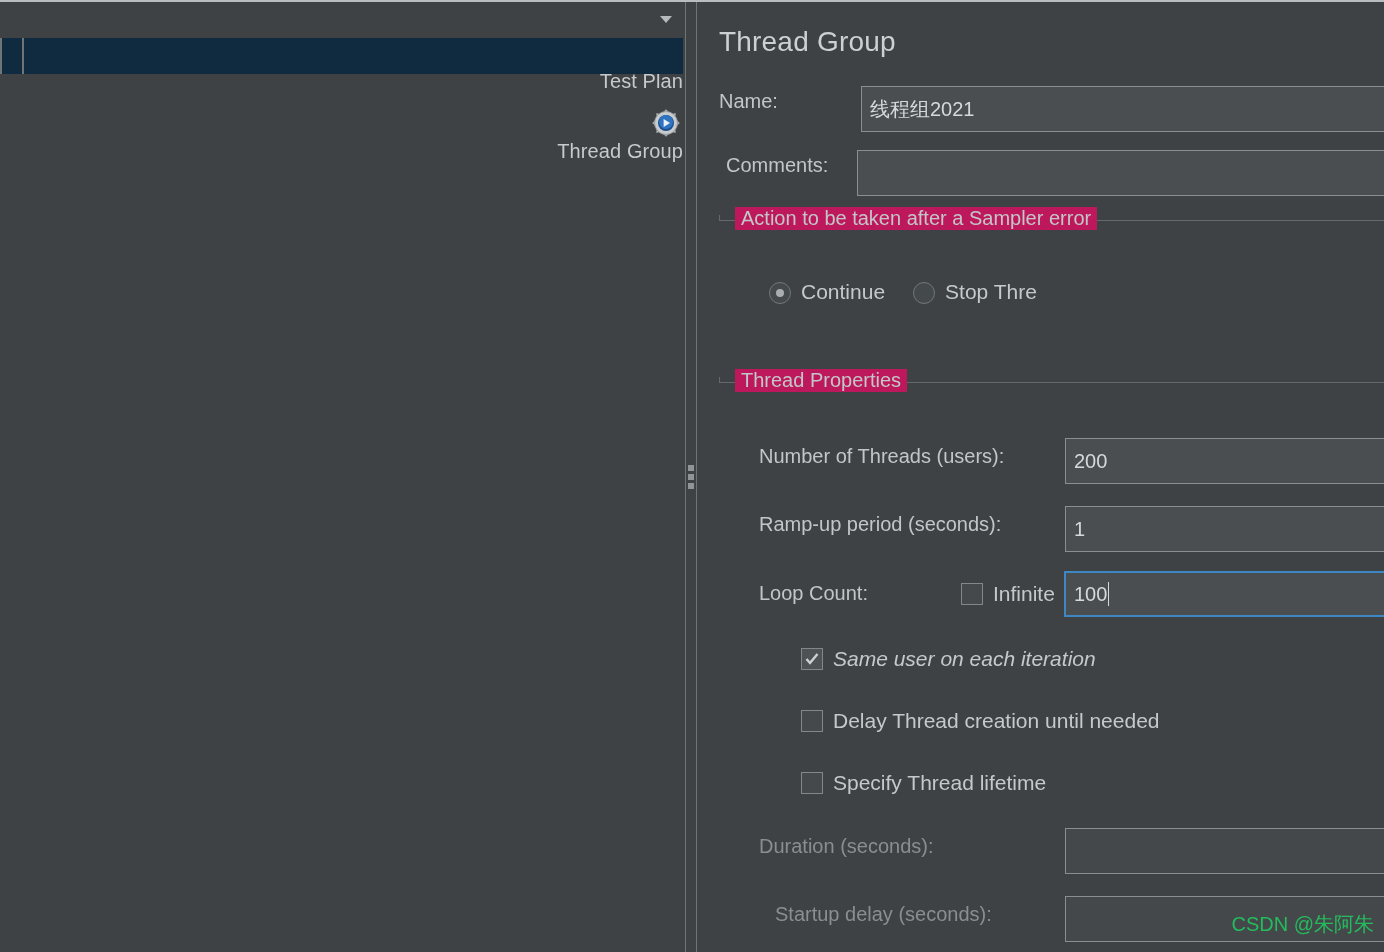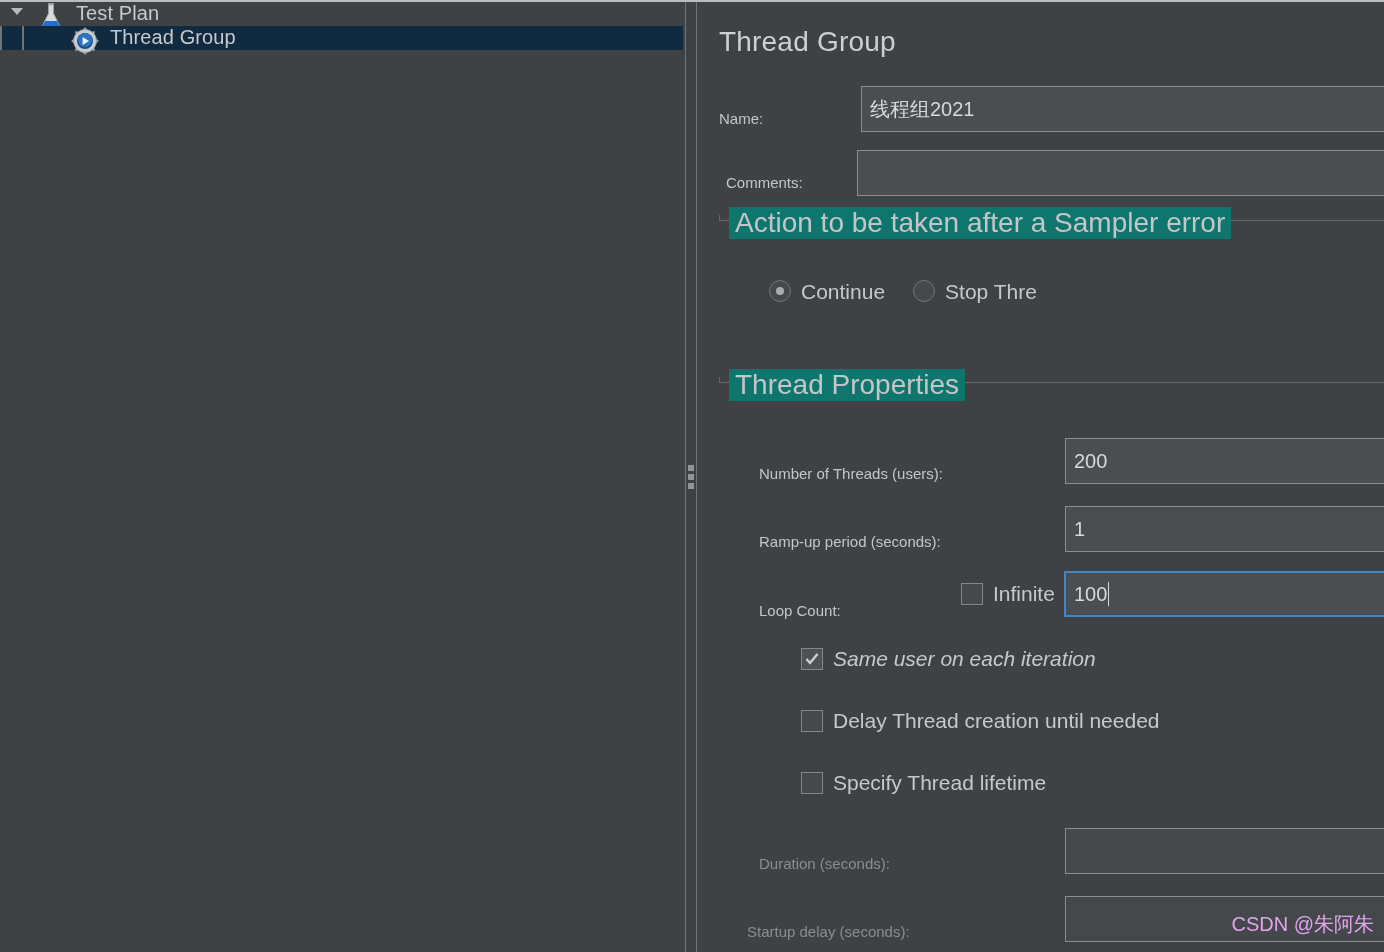--- a/index.html
+++ b/index.html
@@ -31,24 +31,25 @@
   #tree-panel {
     position: absolute;
     left: 0; top: 2px;
     width: 683px;
     bottom: 0;
     background: #3e4245;
     overflow: hidden;
   }
   .tree-row {
     position: relative;
-    height: 24px;
-    display: flex;
-    align-items: flex-start;
+    height: 36px;
+    display: flex;
+    align-items: flex-end;
     box-sizing: border-box;
+    flex-direction: column;
   }
   .tree-row.selected {
     background: #102a40;
   }
   .tree-row.selected::before {
     content: "";
     position: absolute;
     left: 0; top: 0; bottom: 0;
     width: 2px;
     background: #6f7476;
@@ -133,23 +134,22 @@
   }
 
   .field-row {
     position: absolute;
     left: 20px;
     display: flex;
     align-items: center;
     white-space: nowrap;
   }
   .field-label {
-    font-size: 15px;
+    font-size: 20px;
     color: #c3c6c8;
-    margin-top: 20px;
   }
   .field-label.disabled { color: #8a8e90; }
 
   .textfield {
     box-sizing: border-box;
     background: #4a4e51;
     border: 1px solid #8a8e90;
     height: 46px;
     display: flex;
     align-items: center;
@@ -171,24 +171,24 @@
     vertical-align: middle;
   }
 
   
   .groupbox {
     position: absolute;
     left: 20px;
   }
   .gb-title {
     position: absolute;
-    left: 10px; top: -13px;
-    background: #0f766e;
+    left: 16px; top: -13px;
+    background: #be185d;
     padding: 0 6px;
-    font-size: 28px;
+    font-size: 20px;
     color: #c3c6c8;
     white-space: nowrap;
     z-index: 2;
   }
   .gb-line-top {
     position: absolute;
     left: 0; right: 0; top: 0;
     height: 1px;
     background: #65696c;
   }
@@ -201,21 +201,21 @@
 
   
   .radio-group {
     position: absolute;
     display: flex;
     align-items: center;
     white-space: nowrap;
   }
   .radio-item {
     display: flex;
-    align-items: flex-start;
+    align-items: flex-end;
     margin-right: 28px;
   }
   .radio {
     width: 22px; height: 22px;
     border-radius: 50%;
     border: 1px solid #72777a;
     background: #44494c;
     box-sizing: border-box;
     display: flex;
     align-items: center;
@@ -258,21 +258,21 @@
     color: #c6c9cb;
     margin-left: 10px;
   }
 
   
   #watermark {
     position: absolute;
     right: 10px;
     bottom: 14px;
     font-size: 20px;
-    color: #f0abfc;
+    color: #22c55e;
     opacity: 0.92;
     white-space: nowrap;
   }
 </style>
 </head>
 <body>
 
 <div id="root">
 
   <div class="topline"></div>
@@ -409,21 +409,21 @@
     <div class="cb-row" style="left:74px; top:707px;">
       <span class="checkbox"></span>
       <span class="cb-label">Delay Thread creation until needed</span>
     </div>
 
     <div class="field-row" style="top:833px; left:60px;align-items:center;">
       <span class="field-label disabled">Duration (seconds):</span>
     </div>
     <div class="textfield" style="left:366px; top:826px; width:400px; background:#44484b;"></div>
 
-    <div class="field-row" style="top:901px; left:48px;">
+    <div class="field-row" style="top:901px; left:76px;">
       <span class="field-label disabled">Startup delay (seconds):</span>
     </div>
     <div class="textfield" style="left:366px; top:894px; width:400px; background:#44484b;"></div>
 
   </div>
 
   <div id="watermark">CSDN @朱阿朱</div>
 
 </div>
 

